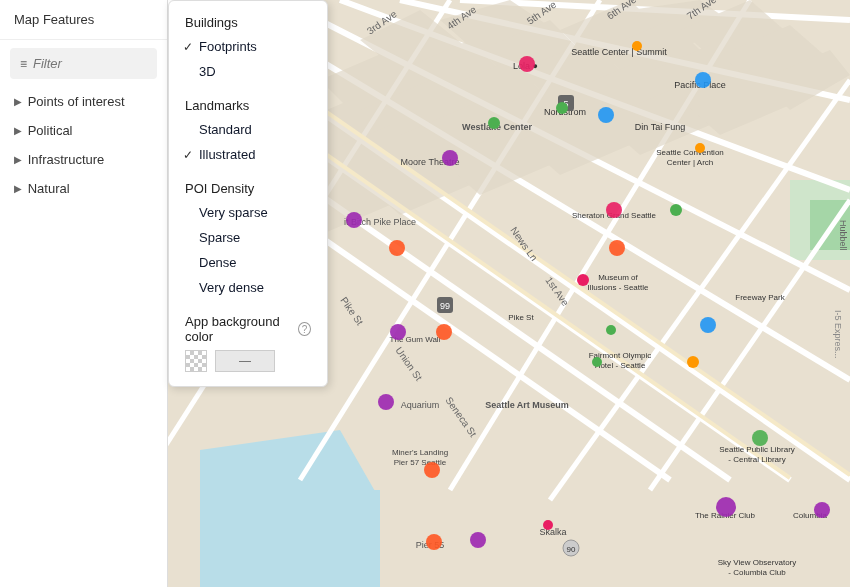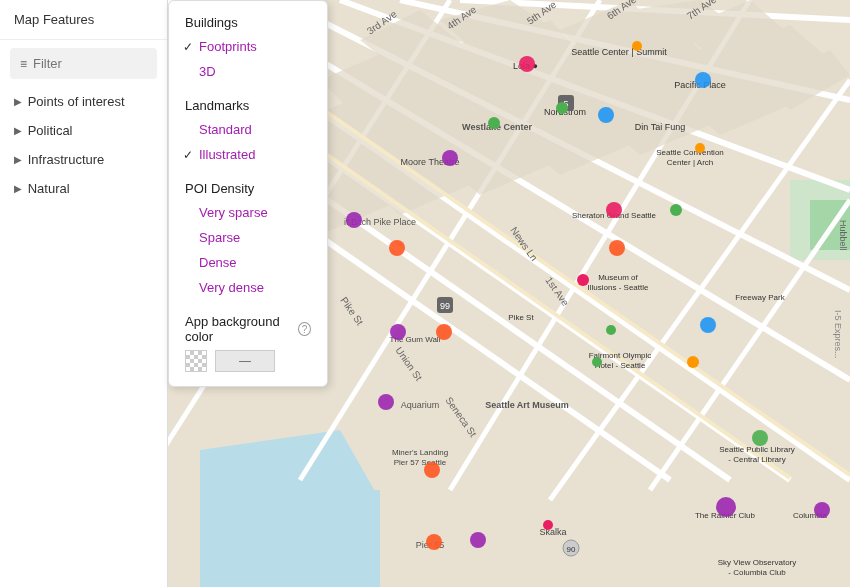--- a/index.html
+++ b/index.html
@@ -52,20 +52,21 @@
 
     .filter-icon { color: #666; font-size: 12px; }
 
     #filter-input {
       border: none;
       background: transparent;
       font-size: 13px;
       color: #666;
       outline: none;
       width: 100%;
+      font-style: italic;
     }
 
     .sidebar-item {
       display: flex;
       align-items: center;
       padding: 7px 14px;
       font-size: 13px;
       color: #333;
       cursor: pointer;
       gap: 4px;
@@ -111,21 +112,21 @@
       font-size: 13px;
       font-weight: 500;
       color: #222;
     }
 
     .dropdown-item {
       display: flex;
       align-items: center;
       padding: 5px 16px 5px 30px;
       font-size: 13px;
-      color: #a21caf;
+      color: #0f172a;
       cursor: pointer;
       position: relative;
     }
 
     .dropdown-item.checked::before {
       content: '✓';
       position: absolute;
       left: 14px;
       color: #333;
       font-size: 12px;

